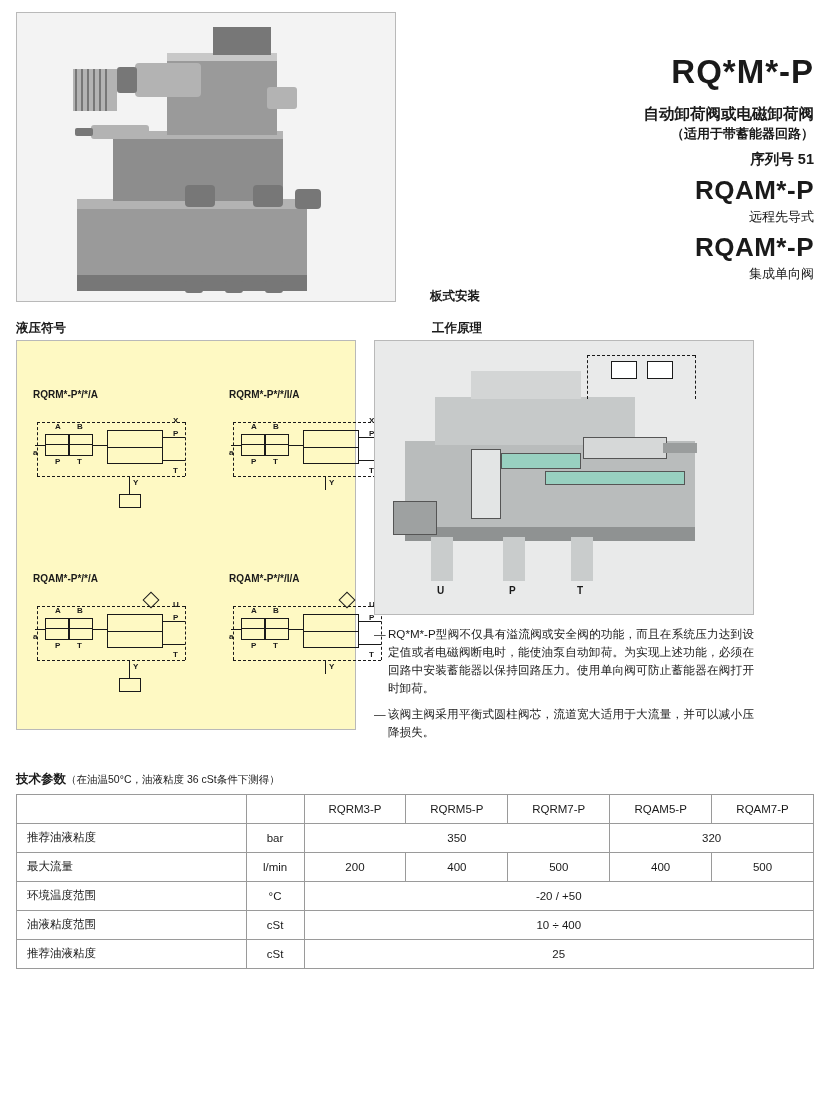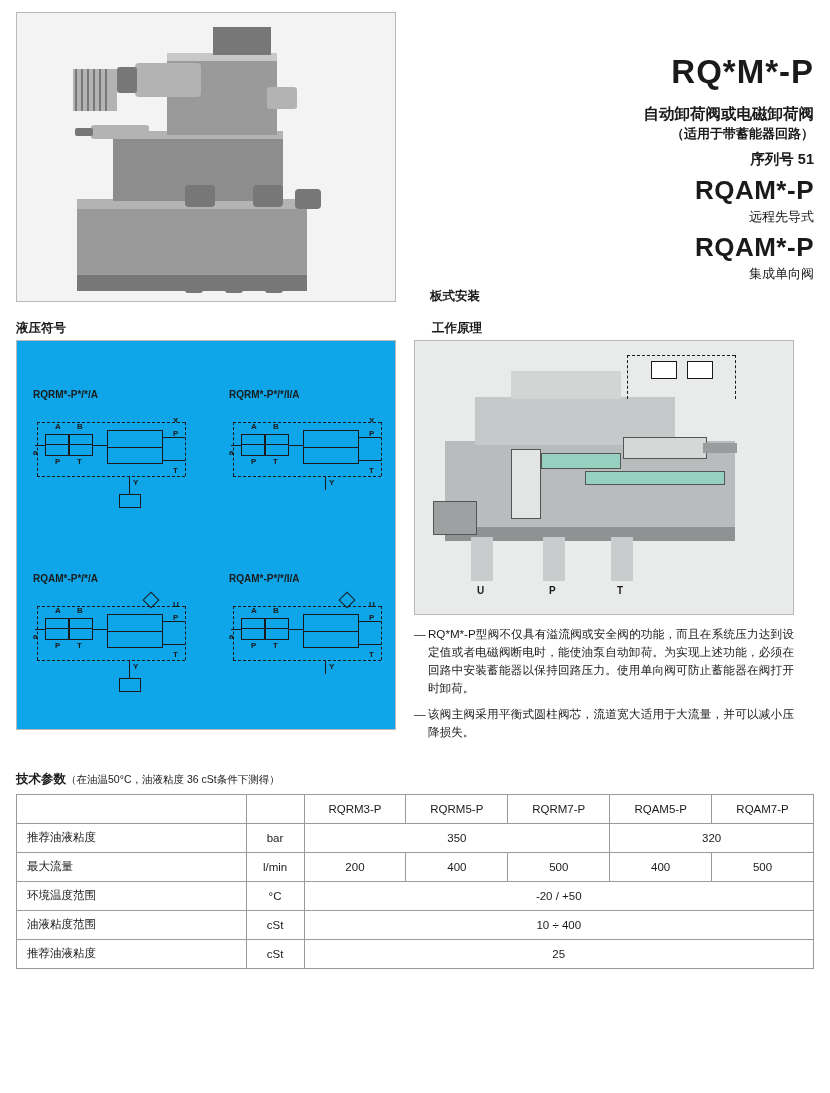--- a/index.html
+++ b/index.html
@@ -82,23 +82,23 @@
     font-weight: bold;
   }
 
   .mid-wrap { position: relative; margin-top: 18px; padding: 0 16px; }
   .mid-labels { position: relative; height: 16px; }
   .lbl-left { position:absolute; left:0; top:0; }
   .lbl-right { position:absolute; left:416px; top:0; }
 
   .mid-row { display:flex; margin-top: 4px; }
   .symbols-box {
-    width: 380px; height: 390px;
+    width: 340px; height: 390px;
     border: 1px solid #b9b9b9;
-    background: #0ea5e9;
+    background: #fef9c3;
     position: relative;
     flex: 0 0 auto;
   }
   .principle-col { flex: 1 1 auto; padding-left: 18px; }
   .principle-box {
     width: 380px; height: 275px;
     border: 1px solid #b9b9b9;
     background: #e9eaea;
     position: relative;
     overflow: hidden;

